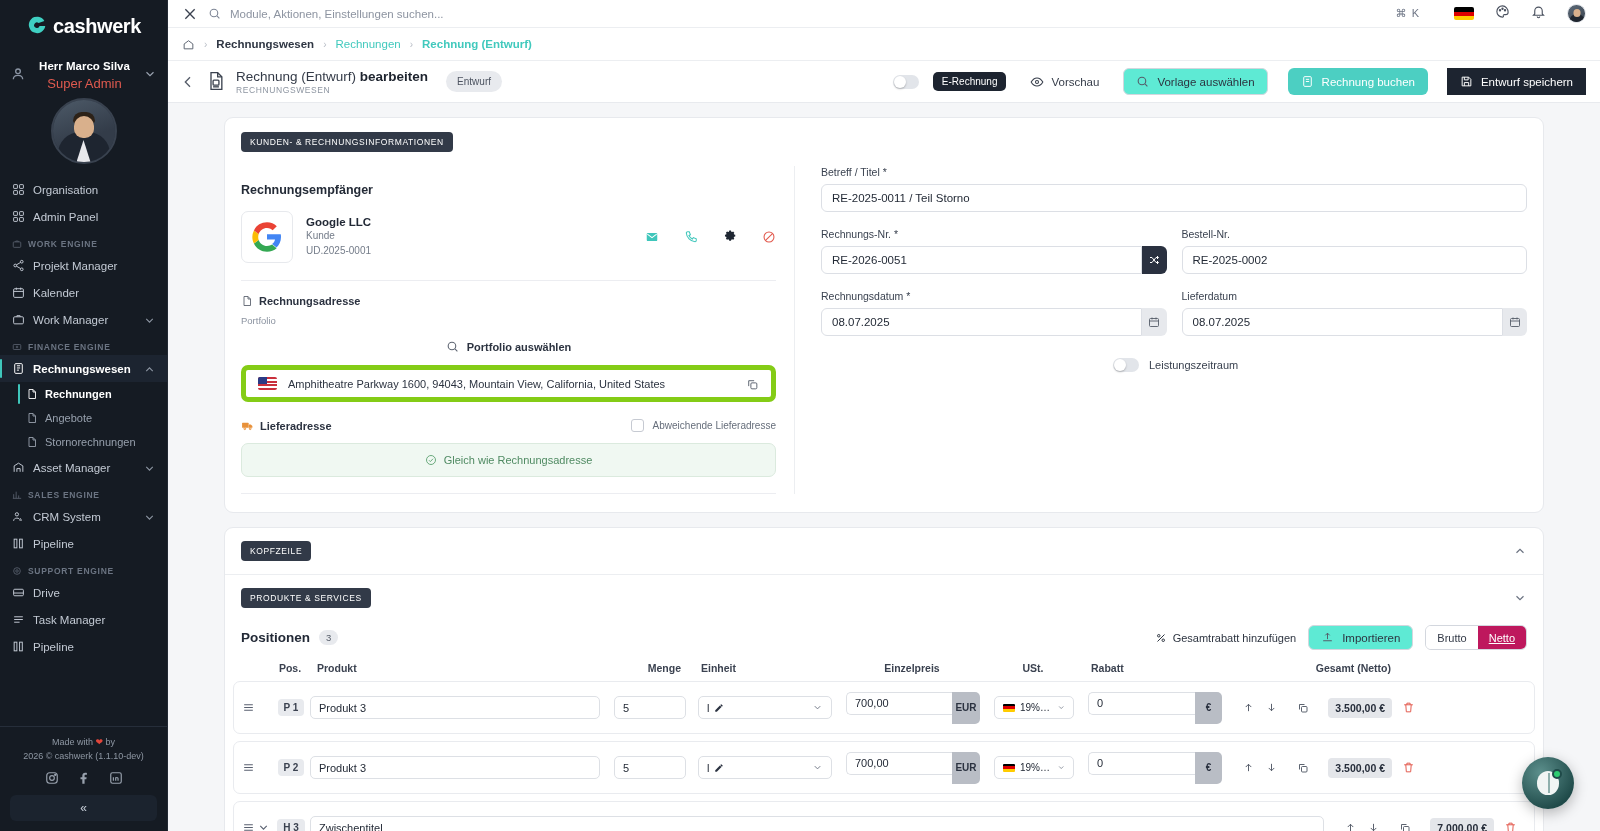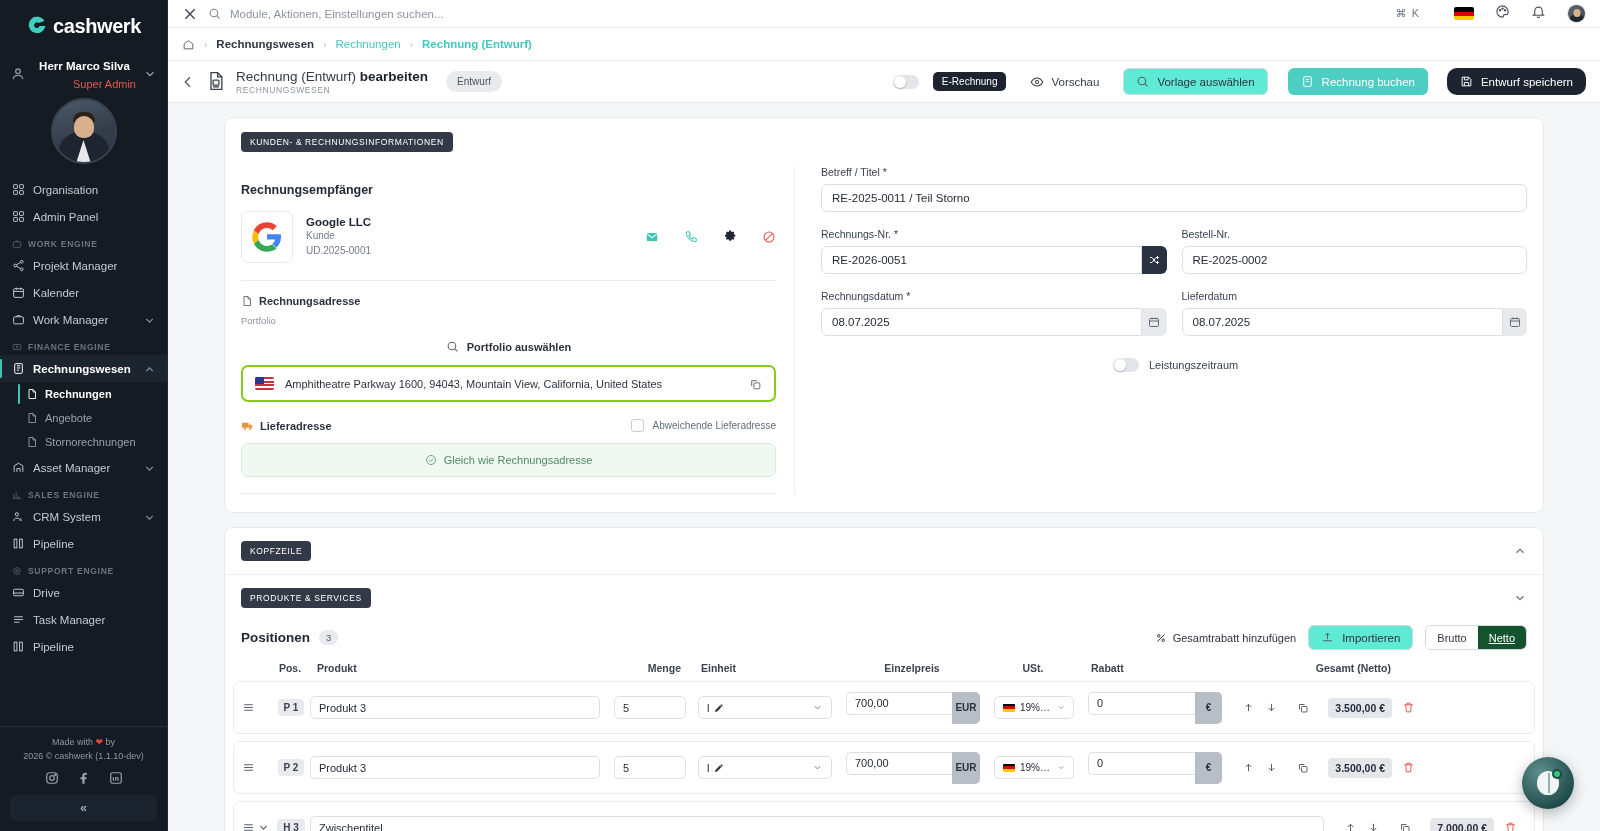--- a/index.html
+++ b/index.html
@@ -18,21 +18,21 @@
   }
   .brand { height: 52px; display: flex; align-items: center; justify-content: center; gap: 5px; }
   .brand-mark { width: 22px; height: 22px; position: relative; }
   .brand-mark svg { display:block; }
   .brand-text { color: #fff; font-size: 20px; font-weight: 700; letter-spacing: -0.4px; }
 
   .user-row { display:flex; align-items:center; padding: 4px 10px 0 10px; gap:6px; }
   .user-ico { width:16px; height:16px; color:#8a94a3; flex:0 0 16px; }
   .user-meta { flex:1; text-align:center; }
   .user-name { color:#ffffff; font-size:11.5px; font-weight:700; line-height:14px; }
-  .user-role { color:#e05a4f; font-size:11px; line-height:12px;margin-left:40px; }
+  .user-role { color:#e05a4f; font-size:13px; line-height:12px; }
   .chev-user { width:14px; height:14px; color:#9aa3b0; }
 
   .avatar-wrap { display:flex; justify-content:center; margin-top: 6px; }
   .avatar {
     width: 66px; height: 66px; border-radius: 50%;
     background:#2b3442; border: 2px solid #39424f; overflow:hidden; position:relative;
   }
   .avatar .head { position:absolute; left:50%; top:16px; transform:translateX(-50%); width:20px;height:22px;border-radius:10px 10px 9px 9px; background:#d9b08c;}
   .avatar .hair { position:absolute; left:50%; top:12px; transform:translateX(-50%); width:22px;height:11px;border-radius:11px 11px 3px 3px; background:#2d2218;}
   .avatar .body { position:absolute; left:50%; bottom:0; transform:translateX(-50%); width:52px;height:30px;border-radius:22px 22px 0 0; background:#1e2530;}
@@ -99,21 +99,21 @@
   .toggle i{position:absolute;left:1px;top:1px;width:12px;height:12px;border-radius:50%;background:#fff;box-shadow:0 1px 2px rgba(0,0,0,.25);}
   .chip-dark{background:#1d2430;color:#fff;font-size:10px;padding:4px 9px;border-radius:5px;}
   .btn-ghost{display:flex;align-items:center;gap:7px;font-size:11.5px;color:#363d4a;cursor:pointer;}
   .btn-ghost svg{width:14px;height:14px;}
   .btn-out{display:flex;align-items:center;gap:8px;border:1px solid #d3d7de;border-radius:6px;
     height:27px;padding:0 12px;font-size:11.5px;color:#2d3440;background:#5eead4;cursor:pointer;}
   .btn-out svg{width:13px;height:13px;color:#555c69;}
   .btn-teal{display:flex;align-items:center;gap:8px;background:#4ccfc2;color:#fff;border-radius:6px;
     height:27px;padding:0 13px;font-size:11.5px;cursor:pointer;}
   .btn-teal svg{width:13px;height:13px;}
-  .btn-dark{display:flex;align-items:center;gap:8px;background:#1d2430;color:#fff;border-radius:10px;
+  .btn-dark{display:flex;align-items:center;gap:8px;background:#1d2430;color:#fff;border-radius:0;
     height:27px;padding:0 13px;font-size:11.5px;cursor:pointer;}
   .btn-dark svg{width:13px;height:13px;}
 
   
   .content{flex:1 1 auto;overflow:hidden;padding:14px 56px 0 56px;}
   .card{background:#fff;border:1px solid #e7e9ed;border-radius:9px;}
   .sec-tag{display:inline-block;background:#323a48;color:#fff;font-size:8.5px;letter-spacing:.6px;
     border-radius:4px;padding:5px 9px;}
   .cardtop{padding:14px 16px 18px 16px;display:flex;}
   .col-left{width:554px;padding-right:18px;border-right:1px solid #eceef1;}
@@ -127,21 +127,21 @@
   .cust-acts{margin-left:auto;display:flex;align-items:center;gap:25px;}
   .cust-acts svg{width:14px;height:14px;cursor:pointer;}
   .divider{height:1px;background:#ecedf1;margin:17px 0 0 0;}
 
   .lbl-row{display:flex;align-items:center;gap:6px;margin-top:14px;}
   .lbl-row svg{width:12px;height:12px;color:#5d6471;}
   .lbl-row .t{font-size:11px;font-weight:700;color:#2b3240;}
   .portfolio-txt{font-size:9.5px;color:#8b93a0;margin-top:8px;}
   .pick-row{display:flex;align-items:center;justify-content:center;gap:8px;margin-top:14px;font-size:11px;color:#2c3340;font-weight:600;cursor:pointer;}
   .pick-row svg{width:13px;height:13px;color:#5d6471;}
-  .addr-box{margin-top:12px;border:2px solid #84cc16;border-radius:7px;height:37px;display:flex;align-items:center;padding:0 12px;gap:11px;}
+  .addr-box{margin-top:12px;border:5px solid #84cc16;border-radius:7px;height:37px;display:flex;align-items:center;padding:0 12px;gap:11px;}
   .flag-us{width:19px;height:13px;border-radius:2px;overflow:hidden;position:relative;background:#fff;flex:0 0 19px;}
   .flag-us .stripes{position:absolute;inset:0;background:repeating-linear-gradient(to bottom,#c9303c 0 1.85px,#fff 1.85px 3.7px);}
   .flag-us .canton{position:absolute;left:0;top:0;width:9px;height:7px;background:#2b3a85;}
   .addr-txt{font-size:11px;color:#2c3340;flex:1;}
   .copy-ico{width:13px;height:13px;color:#5d6471;cursor:pointer;}
 
   .deliv-row{display:flex;align-items:center;margin-top:17px;}
   .deliv-row .lft{display:flex;align-items:center;gap:6px;}
   .deliv-row .lft svg{width:13px;height:13px;}
   .deliv-row .t{font-size:11px;font-weight:700;color:#2b3240;}
@@ -174,21 +174,21 @@
   .sec-divider{height:1px;background:#eceef1;}
 
   .pos-head{display:flex;align-items:center;padding:4px 16px 12px 16px;}
   .pos-title{font-size:13.5px;font-weight:700;color:#222936;}
   .pos-count{margin-left:9px;background:#e8eaee;color:#545b68;font-size:9.5px;border-radius:10px;padding:2px 7px;}
   .pos-actions{margin-left:auto;display:flex;align-items:center;gap:12px;}
   .lnk{display:flex;align-items:center;gap:6px;font-size:11px;color:#2d3440;cursor:pointer;}
   .lnk svg{width:12px;height:12px;}
   .seg{display:flex;border:1px solid #d3d7de;border-radius:6px;overflow:hidden;height:25px;}
   .seg div{padding:0 11px;display:flex;align-items:center;font-size:11px;cursor:pointer;background:#fff;color:#333a47;}
-  .seg div.on{background:#14532d;color:#fff;text-decoration:underline;}
+  .seg div.on{background:#be185d;color:#fff;text-decoration:underline;}
 
   .thead{display:flex;align-items:center;padding:0 16px 7px 16px;font-size:10.5px;color:#3b4250;font-weight:600;}
   .row{display:flex;align-items:center;background:#fff;border:1px solid #e9ebef;border-radius:7px;
     margin:0 8px 7px 8px;padding:7px 8px;height:53px;}
   .c-drag{width:30px;display:flex;align-items:center;gap:2px;color:#596070;cursor:grab;}
   .c-drag svg{width:13px;height:13px;}
   .c-pos{width:38px;display:flex;justify-content:center;}
   .posbadge{background:#e8eaee;color:#3b4250;font-size:10px;font-weight:700;border-radius:4px;padding:3px 6px;}
   .c-prod{width:290px;}
   .c-menge{width:72px;margin-left:14px;}

